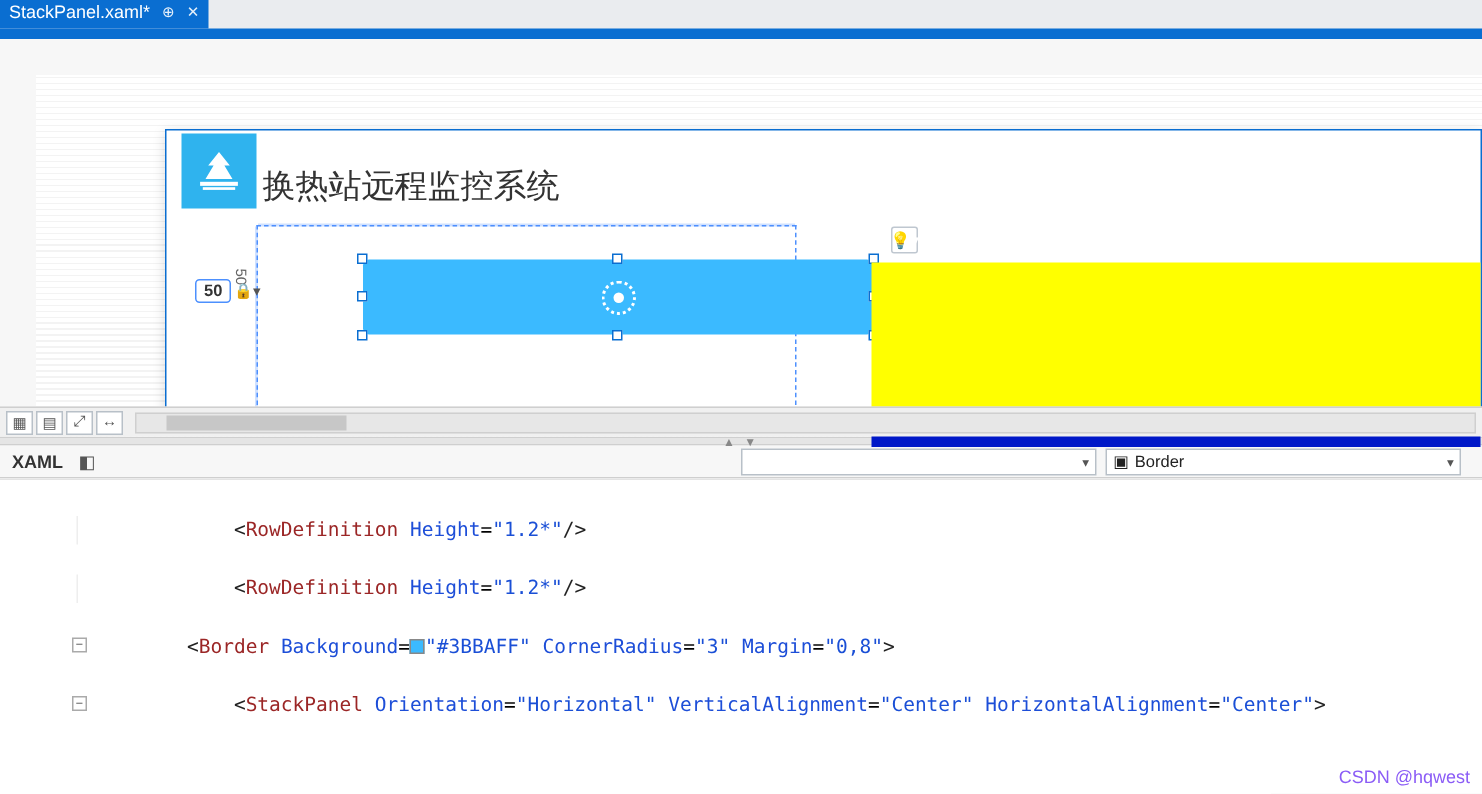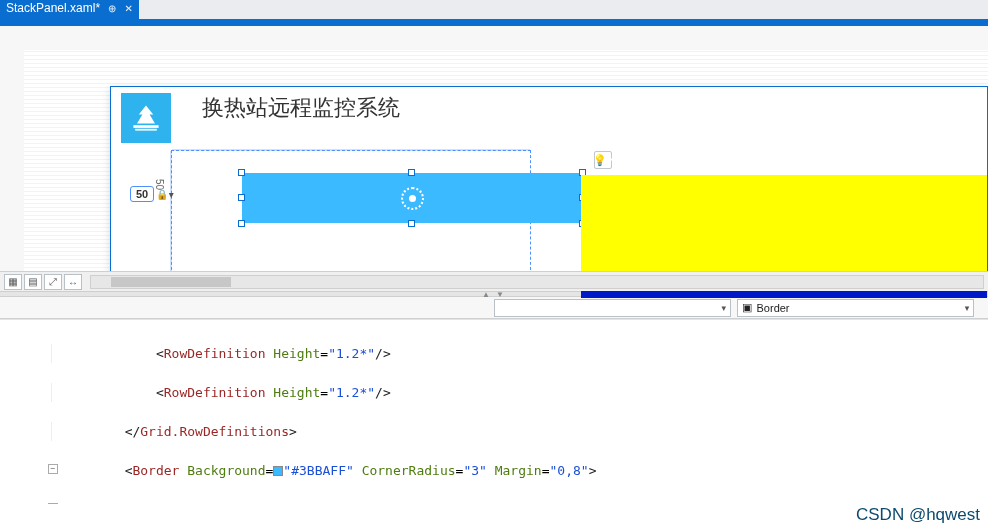--- a/index.html
+++ b/index.html
@@ -10,21 +10,21 @@
   .doc-tab { height:22px; background:#0a6ed1; color:#fff; display:flex; align-items:center; padding:0 6px; font-size:12px; gap:8px; }
   .doc-tab .pin, .doc-tab .close { font-size:10px; opacity:.9; }
   .bluebar { height:4px; background:#0a6ed1; }
 
   
   .designer-wrap { height:265px; position:relative; background:#f7f7f7; }
   .hatch { position:absolute; inset:24px 0 0 24px; background:
     repeating-linear-gradient(0deg,#fff,#fff 3px,#f3f3f3 3px,#f3f3f3 4px),
     repeating-linear-gradient(90deg,#fff,#fff 3px,#f3f3f3 3px,#f3f3f3 4px); }
   .dev-window { position:absolute; left:110px; top:60px; right:0; height:195px; background:#fff; border:1px solid #0a6ed1; box-shadow:0 2px 8px rgba(0,0,0,.15); }
-  .app-header { display:flex; align-items:flex-start; height:58px; gap:31px; padding:6px 10px; }
+  .app-header { display:flex; align-items:flex-end; height:58px; gap:4px; padding:6px 10px; }
   .app-logo { width:50px; height:50px; background:#2fb3ee; display:flex; align-items:center; justify-content:center; }
   .app-logo svg { width:36px; height:36px; }
   .app-title { font-family:"Microsoft YaHei","Segoe UI"; font-size:22px; color:#333; }
 
   .design-body { position:relative; height:130px; }
   .left-col { position:absolute; left:60px; top:5px; width:360px; height:125px; border:1px dashed #4d90fe; }
   .row-sel { position:absolute; left:-42px; top:35px; display:flex; align-items:center; gap:2px; }
   .row-sel .bubble { background:#fff; border:1px solid #4d90fe; border-radius:3px; padding:1px 5px; font-size:11px; font-weight:bold; color:#333; }
   .row-sel .lock { font-size:10px; color:#555; }
   .ruler-v { position:absolute; left:-2px; top:0; bottom:0; width:2px; background:#4d90fe44; }
@@ -64,28 +64,28 @@
   .combo { display:flex; align-items:center; border:1px solid #b8c0c8; height:18px; background:#fff; padding:0 4px; font-size:11px; gap:4px; }
   .combo .chev { margin-left:auto; color:#555; font-size:9px; }
   .xaml-hdr .half { width:49%; display:flex; align-items:center; }
 
   
   .code { height:185px; overflow:hidden; background:#fff; font-family:Consolas,monospace; font-size:13px; line-height:1.5; padding:4px 0 0 6px; border-top:1px solid #e4e4e4; white-space:pre; }
   .code .ln { display:block; }
   .gut { display:inline-block; width:46px; color:#c5c5c5; text-align:right; padding-right:8px; border-right:1px solid #eee; margin-right:10px; vertical-align:top; position:relative; }
   .fold { position:absolute; right:-7px; top:3px; width:10px; height:10px; border:1px solid #aaa; font-size:8px; line-height:8px; text-align:center; color:#666; background:#fff; }
   .tag { color:#9b2626; }
-  .attr { color:#4d7c0f; }
+  .attr { color:#1d4ed8; }
   .eq  { color:#000; }
   .val { color:#1a4fd6; }
   .endtag { color:#9b2626; }
   .sq  { display:inline-block; width:10px; height:10px; border:1px solid #888; vertical-align:-1px; }
   .sq.fill { background:#3bbaff; }
 
-  .watermark { position:absolute; right:8px; bottom:4px; color:#0c4a6e; font-size:17px; font-family:Arial; }
+  .watermark { position:absolute; right:8px; bottom:4px; color:#8b5cf6; font-size:12px; font-family:Arial; }
 </style>
 </head>
 <body>
 
 <div class="tab-strip">
   <div class="doc-tab">
     <span><span>StackPanel.xaml</span><span>*</span></span>
     <span class="pin">⊕</span>
     <span class="close">✕</span>
   </div>
@@ -146,37 +146,40 @@
     <div class="tbtn">↔</div>
     <div class="scroll">
         <div class="thumb"></div>
       </div>
   </div>
 </div>
 
 <div class="splitter">▲ ▼</div>
 
 <div class="xaml-hdr">
+  <div class="half">
+    <span class="lab">XAML</span>
+    <span class="ic">◧</span>
+  </div>
   <div class="spacer"></div>
   <div class="half" style="justify-content:flex-start; gap:6px; width:50%;">
     <div class="combo" style="width:48%;">
       <span class="chev">▾</span>
     </div>
     <div class="combo" style="width:48%;">
       <span>▣</span>
       <span>Border</span>
       <span class="chev">▾</span>
     </div>
   </div>
 </div>
 
 <div class="code">
 <span class="ln"><span class="gut"> </span><span>            </span>&lt;<span class="tag">RowDefinition</span> <span class="attr">Height</span><span class="eq">=</span><span class="val">"<span>1.2*</span>"</span>/&gt;</span>
 <span class="ln"><span class="gut"> </span><span>            </span>&lt;<span class="tag">RowDefinition</span> <span class="attr">Height</span><span class="eq">=</span><span class="val">"<span>1.2*</span>"</span>/&gt;</span>
-<span class="ln"><span class="gut"> </span><span>        </span>&lt;/<span class="endtag">Grid.RowDefinitions</span>&gt;</span>
 <span class="ln"><span class="gut"><span class="fold">−</span></span><span>        </span>&lt;<span class="tag">Border</span> <span class="attr">Background</span><span class="eq">=</span><span class="sq fill"></span><span class="val">"<span>#3BBAFF</span>"</span> <span class="attr">CornerRadius</span><span class="eq">=</span><span class="val">"<span>3</span>"</span> <span class="attr">Margin</span><span class="eq">=</span><span class="val">"<span>0,8</span>"</span>&gt;</span>
 <span class="ln"><span class="gut"><span class="fold">−</span></span><span>            </span>&lt;<span class="tag">StackPanel</span> <span class="attr">Orientation</span><span class="eq">=</span><span class="val">"<span>Horizontal</span>"</span> <span class="attr">VerticalAlignment</span><span class="eq">=</span><span class="val">"<span>Center</span>"</span> <span class="attr">HorizontalAlignment</span><span class="eq">=</span><span class="val">"<span>Center</span>"</span>&gt;</span>
 
 
 
 
 
 </div>
 
 <div class="watermark">CSDN @hqwest</div>

